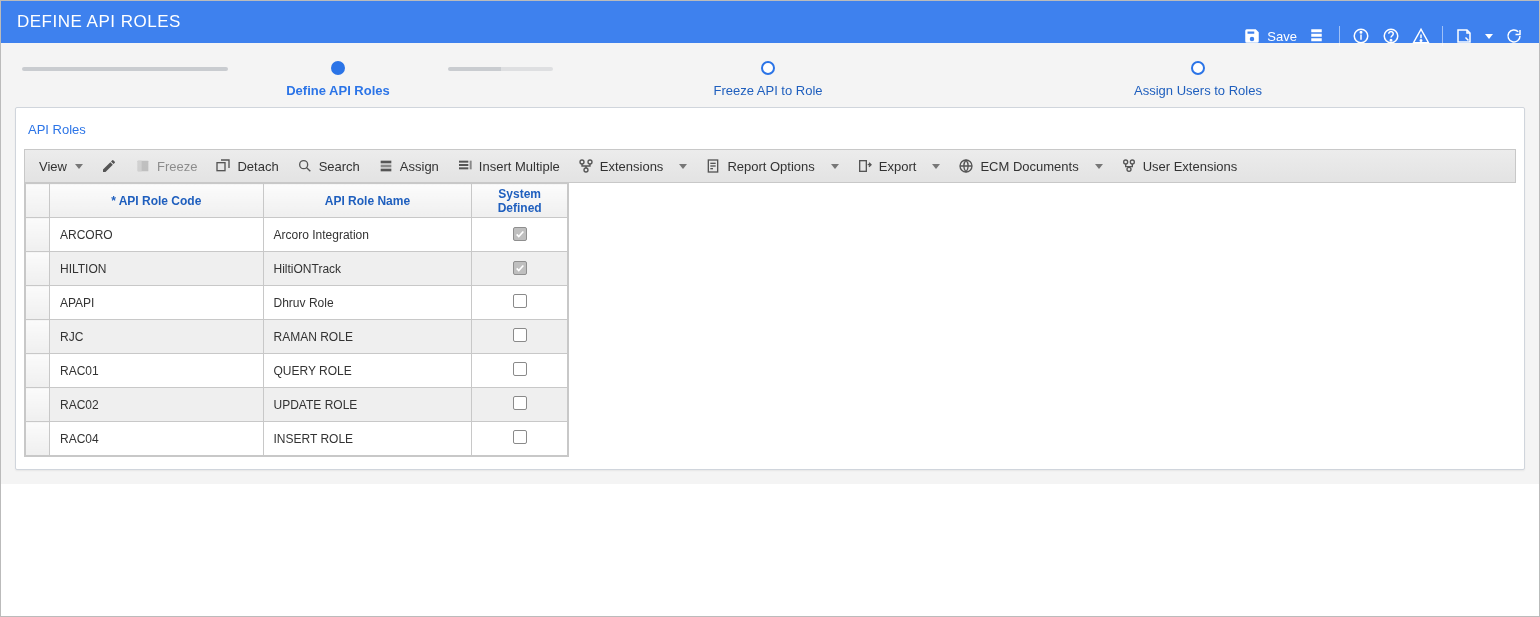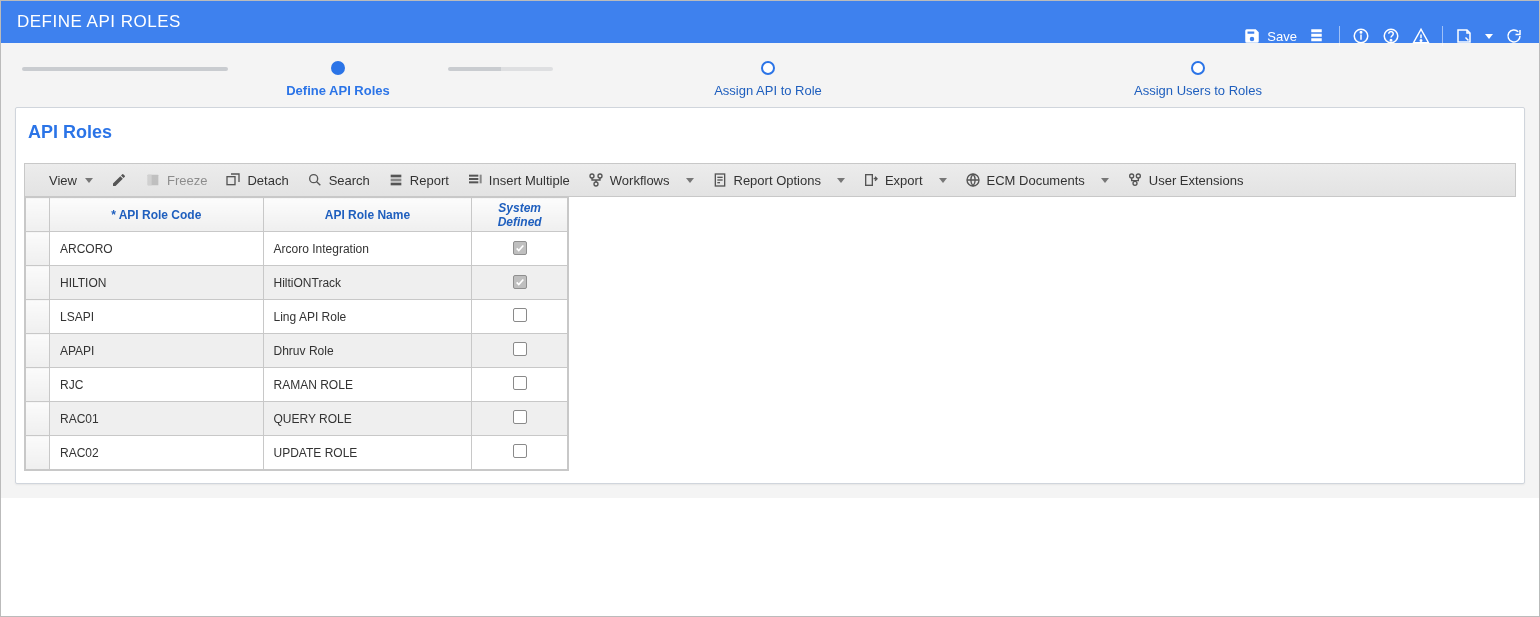--- a/index.html
+++ b/index.html
@@ -65,50 +65,50 @@
     width:206px;margin-top:12px;
   }
   .bar.done{background:#c9ccd0;}
   .bar.halfdone{background:linear-gradient(90deg,#c9ccd0 50%, #dedfe1 50%);}
 
   .panel{
     background:#fff;border:1px solid var(--border);border-radius:2px;
     box-shadow:0 1px 2px rgba(0,0,0,.06);
     padding:8px 8px 12px;
   }
-  .panel-title{color:var(--step-blue);font-size:18px;font-weight:700;padding:6px 4px 20px;}
+  .panel-title{color:var(--step-blue);font-size:13px;font-weight:400;padding:6px 4px 12px;}
 
   .toolbar{
     background:linear-gradient(#ececec,#e3e3e3);
     border:1px solid var(--grid-border);
     height:34px;
     display:flex;align-items:center;
     gap:18px;
-    padding:0 24px;
+    padding:0 14px;
     font-size:13px;
     color:#333;
   }
   .tbtn{display:inline-flex;align-items:center;gap:6px;cursor:pointer;}
   .tbtn.disabled{opacity:.5;cursor:default;}
   .ticon{width:16px;height:16px;display:inline-flex;align-items:center;justify-content:center;}
   .dd{width:0;height:0;border-left:4px solid transparent;border-right:4px solid transparent;border-top:5px solid #777;margin-left:2px;}
 
   .grid{border:1px solid var(--grid-border);border-top:none;width:545px;}
   .grid table{border-collapse:collapse;width:100%;}
   .grid th,.grid td{border:1px solid var(--grid-border);height:34px;padding:0 10px;font-size:12px;}
   .grid th{
     background:linear-gradient(#fcfcfc,#efefef);
     color:var(--link-blue);
     font-weight:700;font-size:12px;text-align:left;position:relative;
   }
   .grid th.center{text-align:center;}
   .grid th.row-h,.grid td.row-h{width:24px;background:linear-gradient(#fbfbfb,#efefef);}
   .col-code{width:215px;margin-top:36px;}
   .col-name{width:210px;}
-  .col-sys{width:96px;text-align:center;font-style:italic;}
+  .col-sys{width:96px;text-align:center;}
   .grid tbody tr:nth-child(even){background:#efefef;}
   .chk{display:inline-flex;align-items:center;justify-content:center;width:14px;height:14px;border:1px solid #8a8a8a;border-radius:2px;margin:0 auto;background:#fff;}
   .chk.on{background:#bfbfbf;border-color:#8f8f8f;color:#fff;}
   .chk svg{width:10px;height:10px;}
 </style>
 </head>
 <body>
 
 <div class="header">
   <div class="header-title">DEFINE API ROLES</div>
@@ -179,21 +179,21 @@
       </div>
       <div class="bar done"></div>
       <div class="step active">
         <div class="dot"></div>
         <div>Define API Roles</div>
       </div>
       <div class="bar halfdone" style="width:105px"></div>
       <div style="width:105px;margin-top:12px"></div>
       <div class="step">
         <div class="dot"></div>
-        <div>Assign API to Role</div>
+        <div>Freeze API to Role</div>
       </div>
       <div style="width:210px"></div>
       <div class="step">
         <div class="dot"></div>
         <div>Assign Users to Roles</div>
       </div>
       <div style="width:210px"></div>
       <div class="step">
 
         <div>App Registration</div>
@@ -244,21 +244,21 @@
         <span>Search</span>
       </div>
       <div class="tbtn">
         <span class="ticon">
           <svg viewBox="0 0 24 24" fill="#555">
               <rect x="4" y="4" width="16" height="4"></rect>
               <rect x="4" y="10" width="16" height="4" fill="#888"></rect>
               <rect x="4" y="16" width="16" height="4"></rect>
             </svg>
         </span>
-        <span>Report</span>
+        <span>Assign</span>
       </div>
       <div class="tbtn">
         <span class="ticon">
           <svg viewBox="0 0 24 24" fill="#555">
               <rect x="3" y="4" width="14" height="3"></rect>
               <rect x="3" y="9" width="14" height="3"></rect>
               <rect x="3" y="14" width="14" height="3"></rect>
               <rect x="19" y="4" width="3" height="13" fill="#888"></rect>
             </svg>
         </span>
@@ -266,21 +266,21 @@
       </div>
       <div class="tbtn">
         <span class="ticon">
           <svg viewBox="0 0 24 24" fill="none" stroke="#555" stroke-width="2">
               <circle cx="6" cy="6" r="3"></circle>
               <circle cx="18" cy="6" r="3"></circle>
               <circle cx="12" cy="18" r="3"></circle>
               <path d="M6 9v3h12V9M12 12v3"></path>
             </svg>
         </span>
-        <span>Workflows</span>
+        <span>Extensions</span>
         <span class="dd" style="margin-left:10px"></span>
       </div>
       <div class="tbtn">
         <span class="ticon">
           <svg viewBox="0 0 24 24" fill="none" stroke="#555" stroke-width="2">
               <rect x="5" y="3" width="14" height="18"></rect>
               <line x1="8" y1="8" x2="16" y2="8"></line>
               <line x1="8" y1="12" x2="16" y2="12"></line>
               <line x1="8" y1="16" x2="12" y2="16"></line>
             </svg>
@@ -353,46 +353,46 @@
               <td class="col-code">HILTION</td>
               <td class="col-name">HiltiONTrack</td>
               <td class="col-sys" style="text-align: center;"><span class="chk on">
                   <svg viewBox="0 0 24 24" fill="none" stroke="#fff" stroke-width="4">
                     <polyline points="4,13 9,18 20,6"></polyline>
                   </svg>
                 </span></td>
             </tr>
             <tr>
               <td class="row-h"></td>
-              <td class="col-code">LSAPI</td>
-              <td class="col-name">Ling API Role</td>
-              <td class="col-sys" style="text-align: center;"><span class="chk"></span></td>
-            </tr>
-            <tr>
-              <td class="row-h"></td>
               <td class="col-code">APAPI</td>
               <td class="col-name">Dhruv Role</td>
               <td class="col-sys" style="text-align: center;"><span class="chk"></span></td>
             </tr>
             <tr>
               <td class="row-h"></td>
               <td class="col-code">RJC</td>
               <td class="col-name">RAMAN ROLE</td>
               <td class="col-sys" style="text-align: center;"><span class="chk"></span></td>
             </tr>
             <tr>
               <td class="row-h"></td>
               <td class="col-code">RAC01</td>
               <td class="col-name">QUERY ROLE</td>
               <td class="col-sys" style="text-align: center;"><span class="chk"></span></td>
             </tr>
             <tr>
               <td class="row-h"></td>
               <td class="col-code">RAC02</td>
               <td class="col-name">UPDATE ROLE</td>
+              <td class="col-sys" style="text-align: center;"><span class="chk"></span></td>
+            </tr>
+            <tr>
+              <td class="row-h"></td>
+              <td class="col-code">RAC04</td>
+              <td class="col-name">INSERT ROLE</td>
               <td class="col-sys" style="text-align: center;"><span class="chk"></span></td>
             </tr>
           </tbody>
       </table>
     </div>
 
   </div>
 </div>
 
 </body></html>

